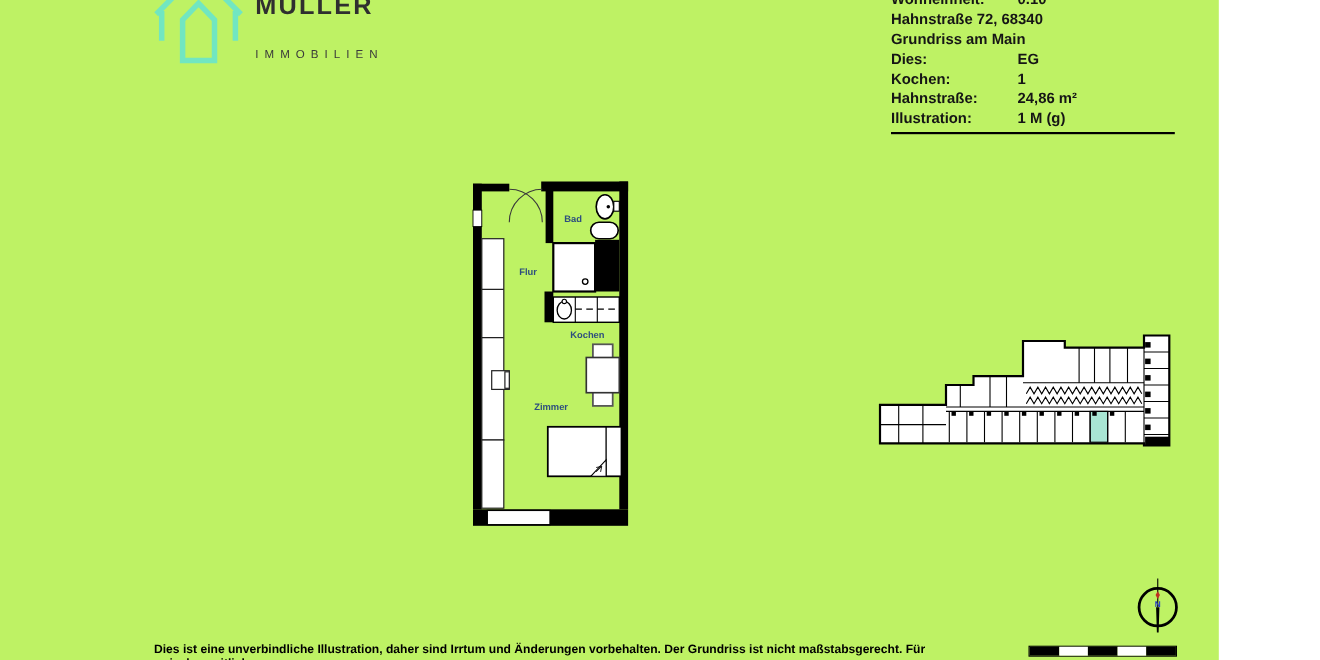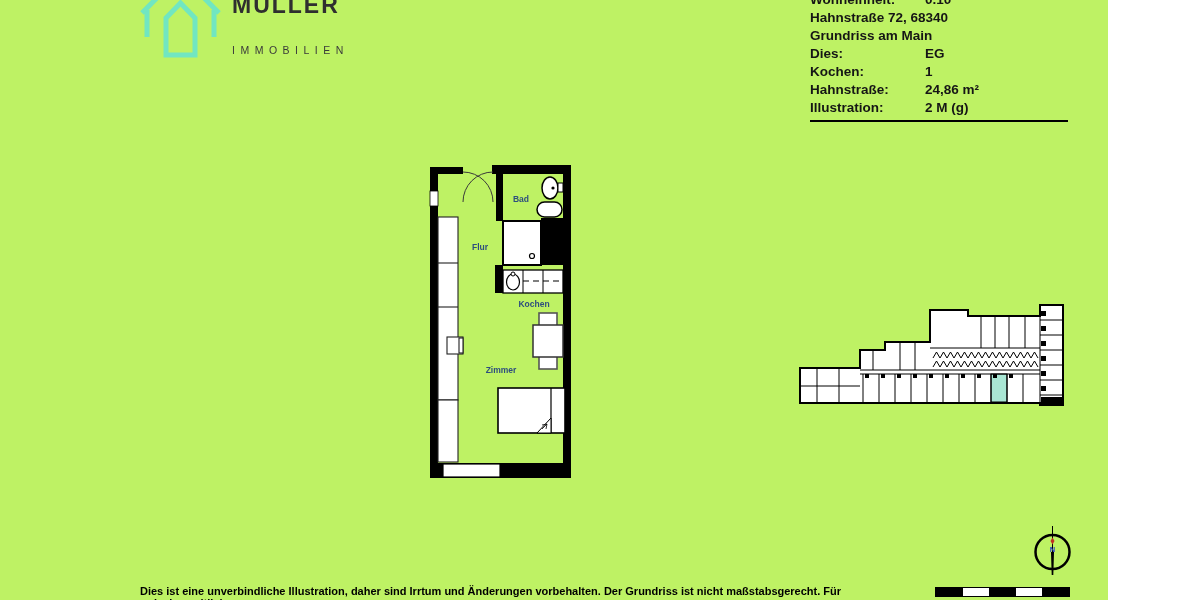--- a/index.html
+++ b/index.html
@@ -66,21 +66,21 @@
     <div class="row">
       <span class="lbl">Kochen:</span>
       <span class="val">1</span>
     </div>
     <div class="row">
       <span class="lbl">Hahnstraße:</span>
       <span class="val">24,86 m²</span>
     </div>
     <div class="row">
       <span class="lbl">Illustration:</span>
-      <span class="val">2 M (g)</span>
+      <span class="val">1 M (g)</span>
     </div>
     <div class="rule"></div>
   </div>
 
   <svg class="abs" style="left:425px;top:155px;width:150px;height:330px" viewBox="0 0 150 330">
 
     <g fill="#000">
       <rect x="5" y="12" width="8" height="296"></rect>
       <rect x="5" y="12" width="33" height="7"></rect>
       <rect x="67" y="10" width="79" height="9"></rect>

